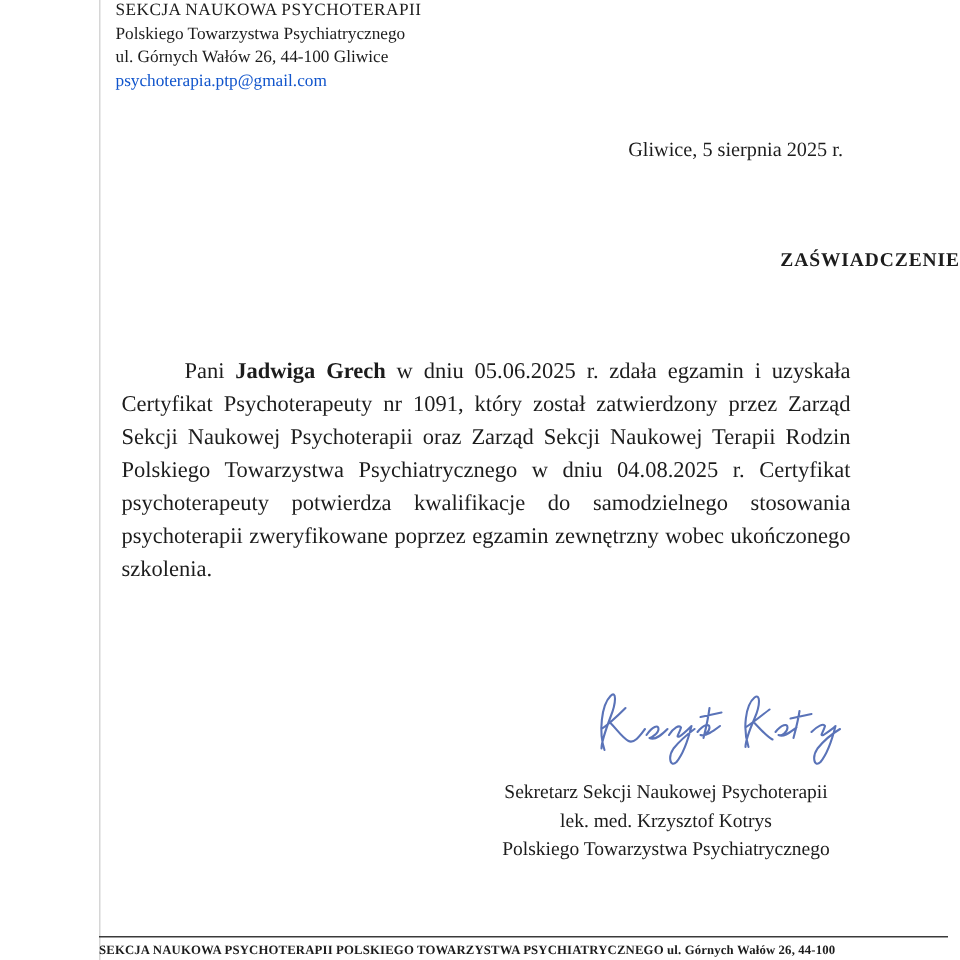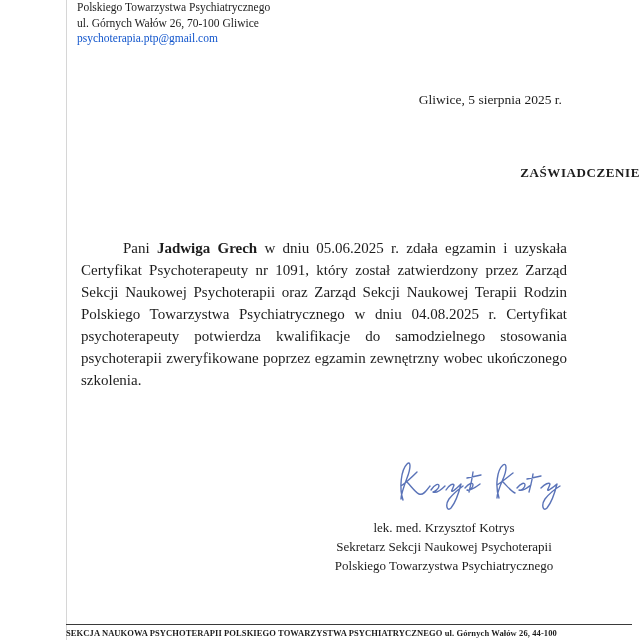--- a/index.html
+++ b/index.html
@@ -96,44 +96,45 @@
   }
 </style>
 </head>
 <body>
 
 <div class="page">
 
   <div class="edge-line"></div>
 
   <div class="letterhead">
+    <div class="org1">SEKCJA NAUKOWA PSYCHOTERAPII</div>
     <div>Polskiego Towarzystwa Psychiatrycznego</div>
-    <div>ul. Górnych Wałów 26, 70-100 Gliwice</div>
+    <div>ul. Górnych Wałów 26, 44-100 Gliwice</div>
     <div><a class="link">psychoterapia.ptp@gmail.com</a></div>
   </div>
 
   <div class="date-line">Gliwice, 5 sierpnia 2025 r.</div>
 
   <h1 class="doc-title">ZAŚWIADCZENIE</h1>
 
   <p class="body-par"><span>Pani </span><b>Jadwiga Grech</b><span> w dniu 05.06.2025 r. zdała egzamin i uzyskała Certyfikat Psychoterapeuty nr 1091, który został zatwierdzony przez Zarząd Sekcji Naukowej Psychoterapii oraz Zarząd Sekcji Naukowej Terapii Rodzin Polskiego Towarzystwa Psychiatrycznego w dniu 04.08.2025 r. Certyfikat psychoterapeuty potwierdza kwalifikacje do samodzielnego stosowania psychoterapii zweryfikowane poprzez egzamin zewnętrzny wobec ukończonego szkolenia.</span></p>
 
   <svg class="sig-svg" width="178" height="56" viewBox="0 0 178 56" aria-hidden="true">
     <path d="M10 42 C6 30 8 12 14 6 C18 2 18 10 14 20 C11 28 8 36 8 41 M8 28 C14 24 20 18 24 14 M14 24 C18 28 22 34 26 36 C30 38 34 32 37 28"></path>
     <path d="M38 32 C42 26 46 25 46 28 C46 31 41 34 40 34 C44 36 49 31 52 28"></path>
     <path d="M53 32 C56 27 60 25 61 27 C60 31 57 34 60 33 C63 31 66 28 68 26 C66 34 63 44 58 50 C54 54 52 47 56 41 C60 36 66 31 70 28"></path>
     <path d="M72 30 C76 25 80 24 80 27 C80 30 76 33 74 32 C78 33 83 29 87 26 M80 14 C79 22 77 30 76 34 M74 20 L88 17"></path>
     <path d="M106 40 C102 28 104 12 110 7 C114 4 114 12 110 21 C107 28 104 35 104 40 M104 27 C110 23 116 18 120 15 M110 24 C114 28 118 33 122 35"></path>
     <path d="M124 30 C128 25 132 24 132 27 C132 30 128 33 126 32 C130 34 135 29 138 27 M140 16 C139 23 137 30 136 34 M134 21 L148 18"></path>
     <path d="M148 30 C152 26 156 24 157 26 C156 30 153 33 156 32 C159 30 162 28 164 26 C162 34 159 44 154 50 C150 54 148 47 152 41 C156 36 162 31 167 28"></path>
   </svg>
 
   <div class="sig-block">
+    <div>Sekretarz Sekcji Naukowej Psychoterapii</div>
     <div>lek. med. Krzysztof Kotrys</div>
-    <div>Sekretarz Sekcji Naukowej Psychoterapii</div>
     <div>Polskiego Towarzystwa Psychiatrycznego</div>
   </div>
 
   <div class="footer-rule"></div>
 
   <div class="footer-line1">SEKCJA NAUKOWA PSYCHOTERAPII POLSKIEGO TOWARZYSTWA PSYCHIATRYCZNEGO ul. Górnych Wałów 26, 44-100</div>
 
   <div class="footer-line2"><span>Gliwice, email: </span><a class="link">psychoterapia.ptp@gmail.com</a></div>
 
 </div>

